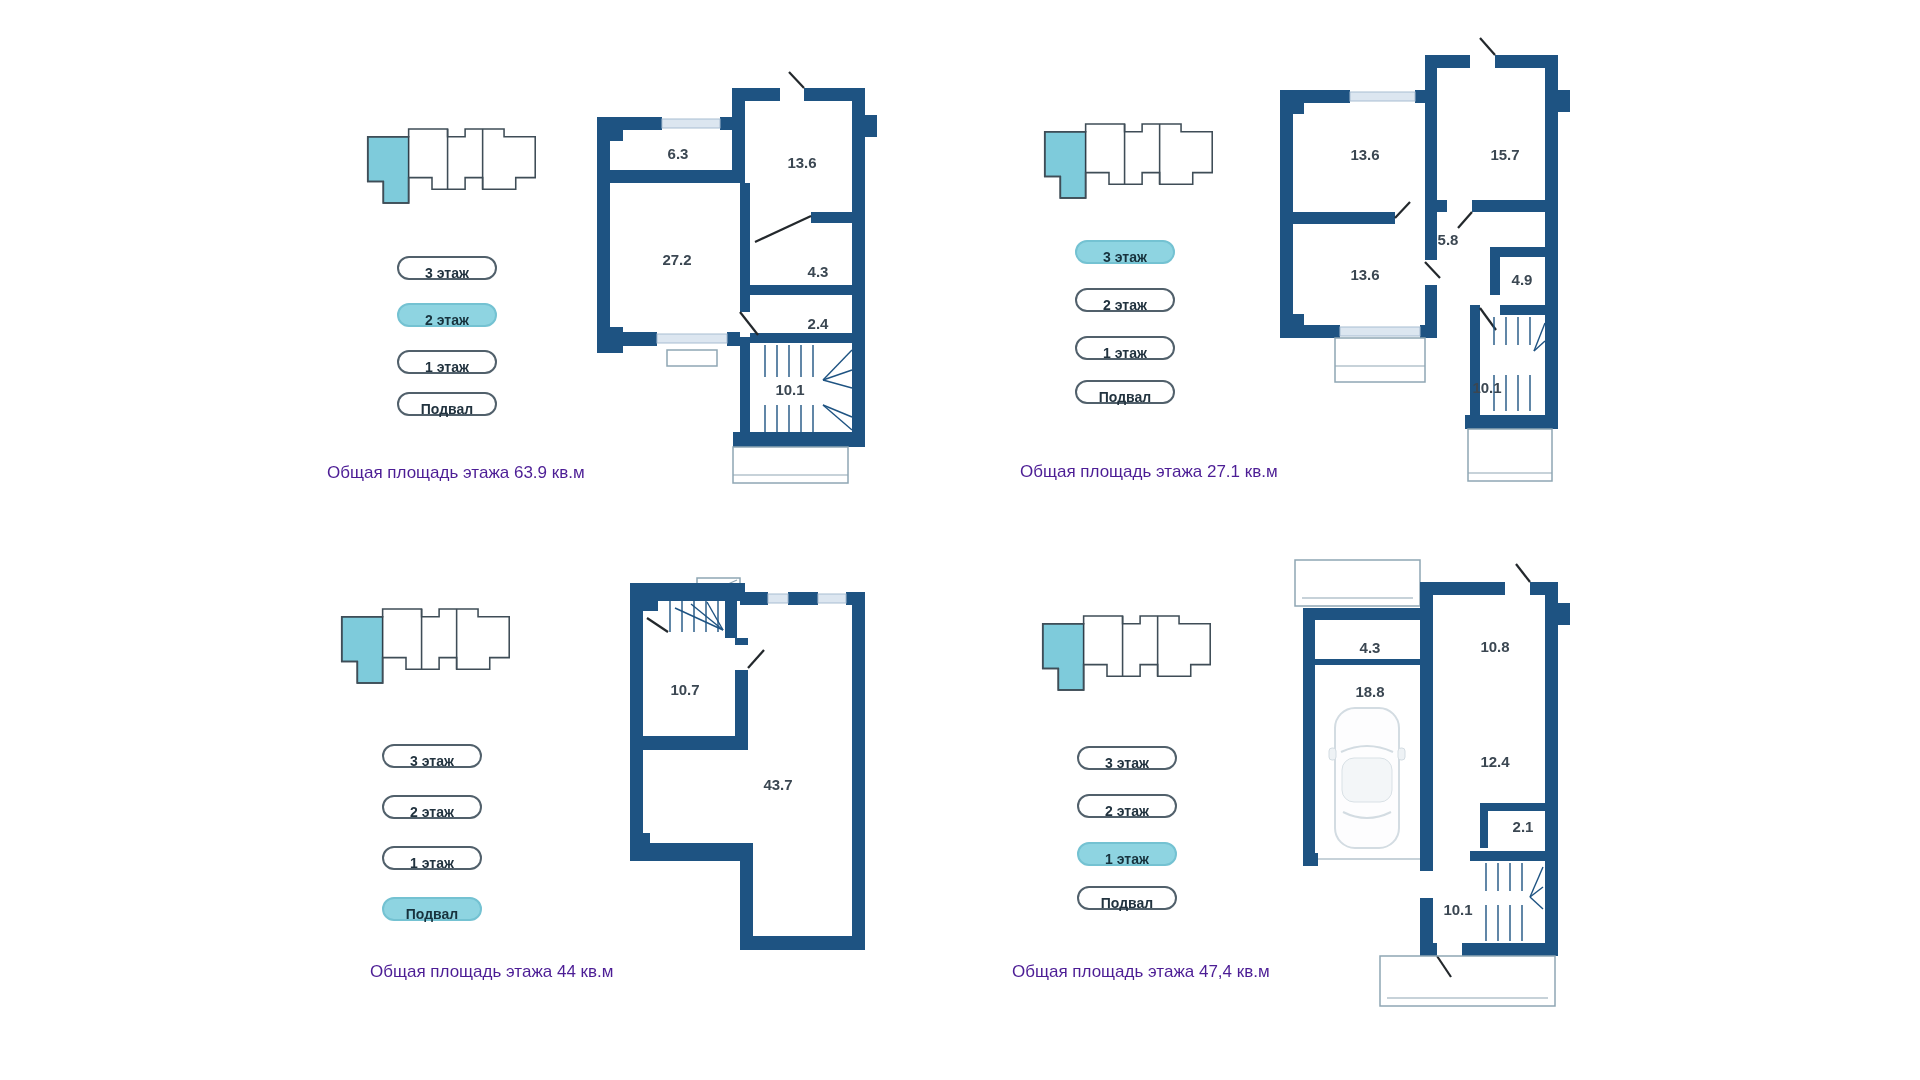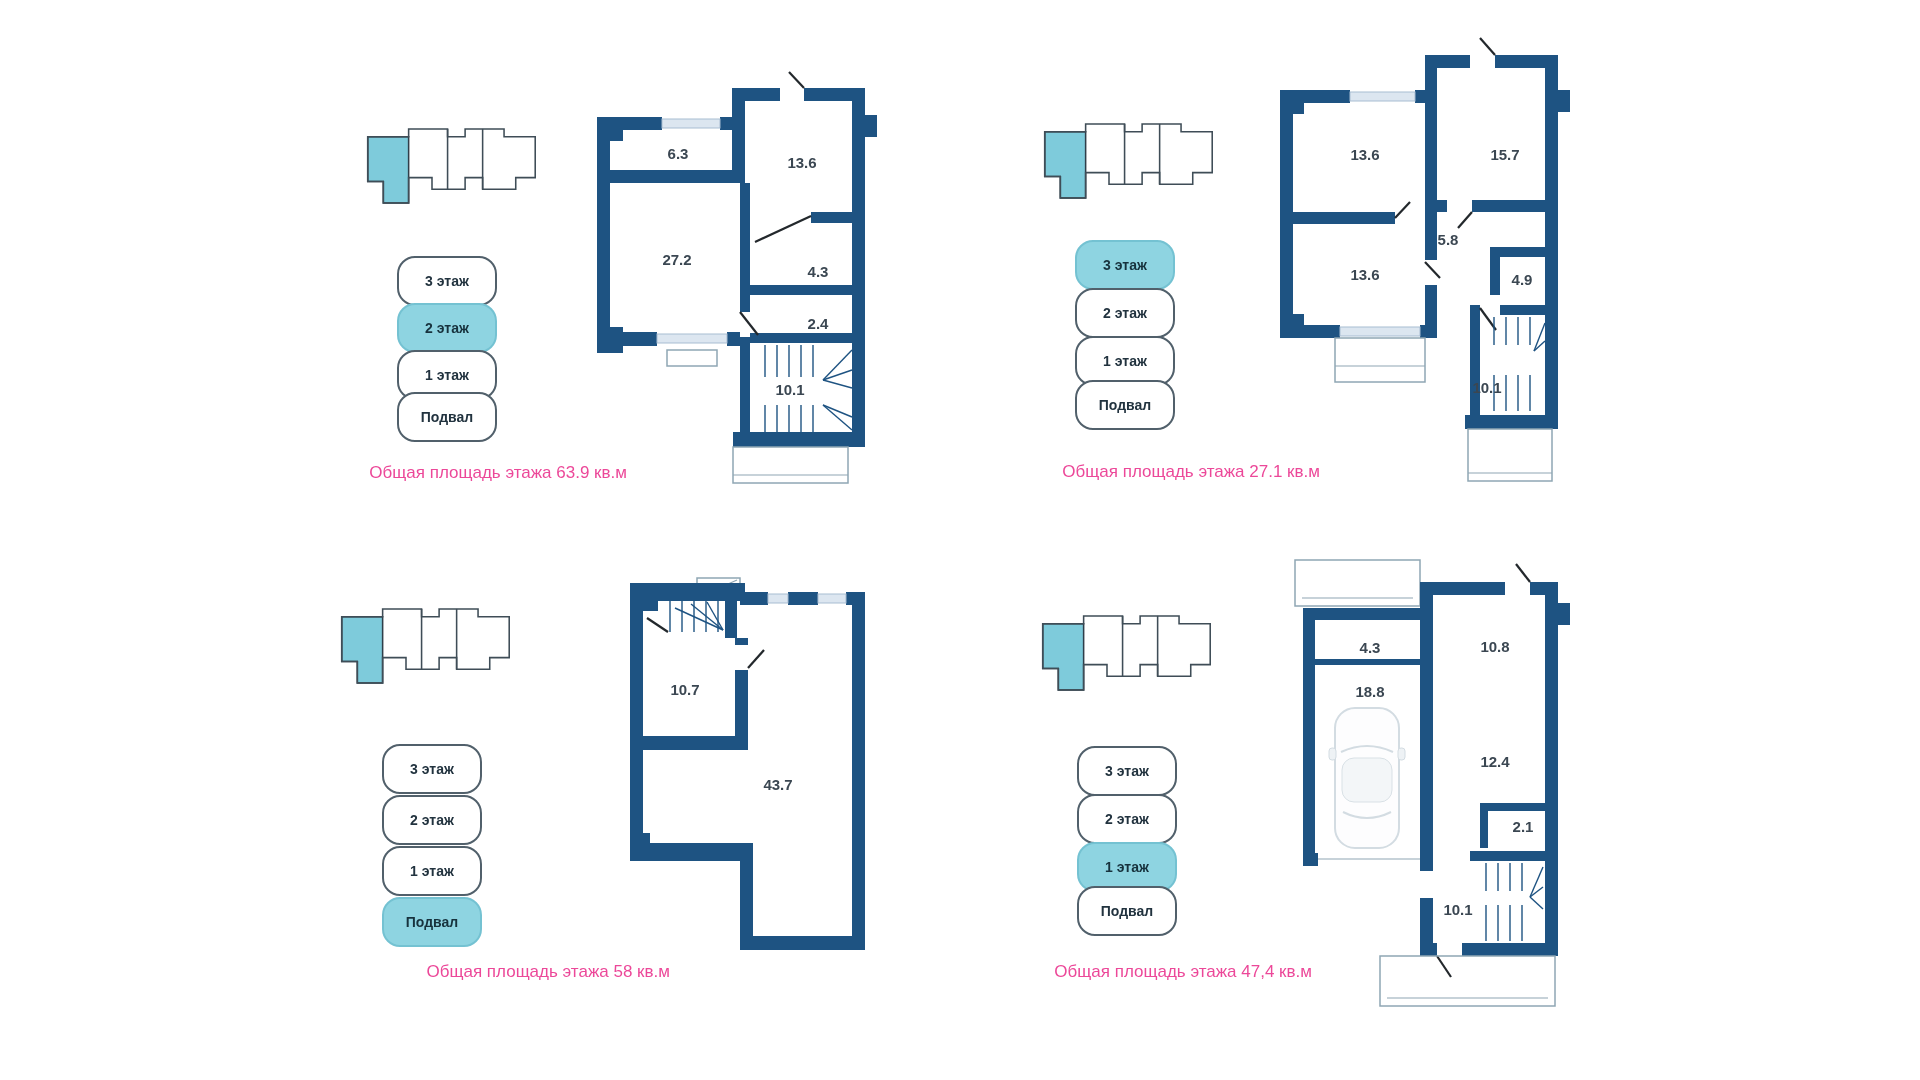--- a/index.html
+++ b/index.html
@@ -1,24 +1,24 @@
 <!DOCTYPE html>
 <html><head>
 <meta charset="utf-8">
 <style>
   html,body{margin:0;padding:0;background:#ffffff;}
   .stage{position:relative;width:1920px;height:1080px;background:#fff;overflow:hidden;
          font-family:"Liberation Sans",sans-serif;}
   
-  .pill{position:absolute;width:100px;height:50px;border:2px solid #51606b;border-radius:18px;
+  .pill{position:absolute;width:100px;height:24px;border:2px solid #51606b;border-radius:18px;
         background:#fff;color:#22333f;font:600 14px/30px "Liberation Sans",sans-serif;
         text-align:center;padding:0;box-sizing:border-box;cursor:pointer;}
   .pill.active{background:#8ed4e1;border-color:#74c2d2;color:#17323d;}
   
-  .caption{position:absolute;width:300px;text-align:right;color:#ec4899;
+  .caption{position:absolute;width:300px;text-align:left;color:#4c1d95;
            font:400 17px "Liberation Sans",sans-serif;}
   
   .watermark{position:absolute;left:592px;top:368px;width:440px;text-align:center;
              font:700 150px/1 "Liberation Sans",sans-serif;letter-spacing:-4px;
              color:rgba(135,148,158,0.13);pointer-events:none;}
   .watermark .dot{color:rgba(142,48,56,0.75);}
   
   svg{position:absolute;overflow:visible;}
   .wall{fill:#1e5382;}
   .tline{stroke:#1e5382;stroke-width:1.4;fill:none;}
@@ -225,21 +225,21 @@
         <line class="tline" x1="98" y1="60" x2="82" y2="32"></line>
     </g>
 
     <line class="door" x1="22" y1="48" x2="43" y2="62"></line>
     <line class="door" x1="123" y1="98" x2="139" y2="80"></line>
 
     <text class="rlabel" x="60" y="125">10.7</text>
     <text class="rlabel" x="153" y="220">43.7</text>
   </svg>
 
-  <div class="caption" style="left:370px;top:962px">Общая площадь этажа 58 кв.м</div>
+  <div class="caption" style="left:370px;top:962px">Общая площадь этажа 44 кв.м</div>
 
   <svg style="left:1033px;top:607px" width="185" height="86" viewBox="0 0 190 86">
     <path class="mini-unit" d="M10,16 L52,16 L52,84 L26,84 L26,62 L10,62 Z"></path>
     <path class="mini-outline" d="M10,16 L52,16 L52,8 L92,8 L92,16 L110,16 L110,8 L150,8 L150,16 L182,16 L182,58 L162,58 L162,70 L128,70 L128,58 L110,58 L110,70 L76,70 L76,58 L52,58 L52,84 L26,84 L26,62 L10,62 Z"></path>
     <line class="mini-outline" x1="92" y1="8" x2="92" y2="70"></line>
     <line class="mini-outline" x1="128" y1="8" x2="128" y2="70"></line>
   </svg>
 
   <button class="pill" style="left:1077px;top:746px">3 этаж</button>
   <button class="pill" style="left:1077px;top:794px">2 этаж</button>

